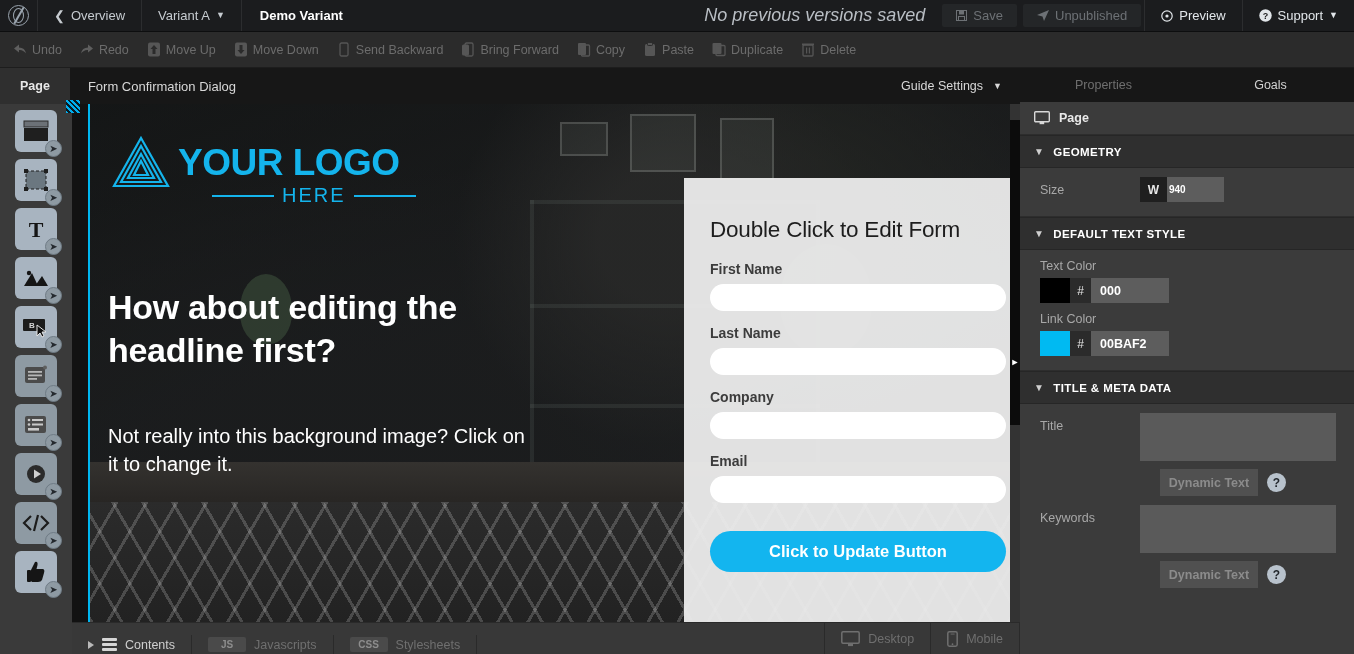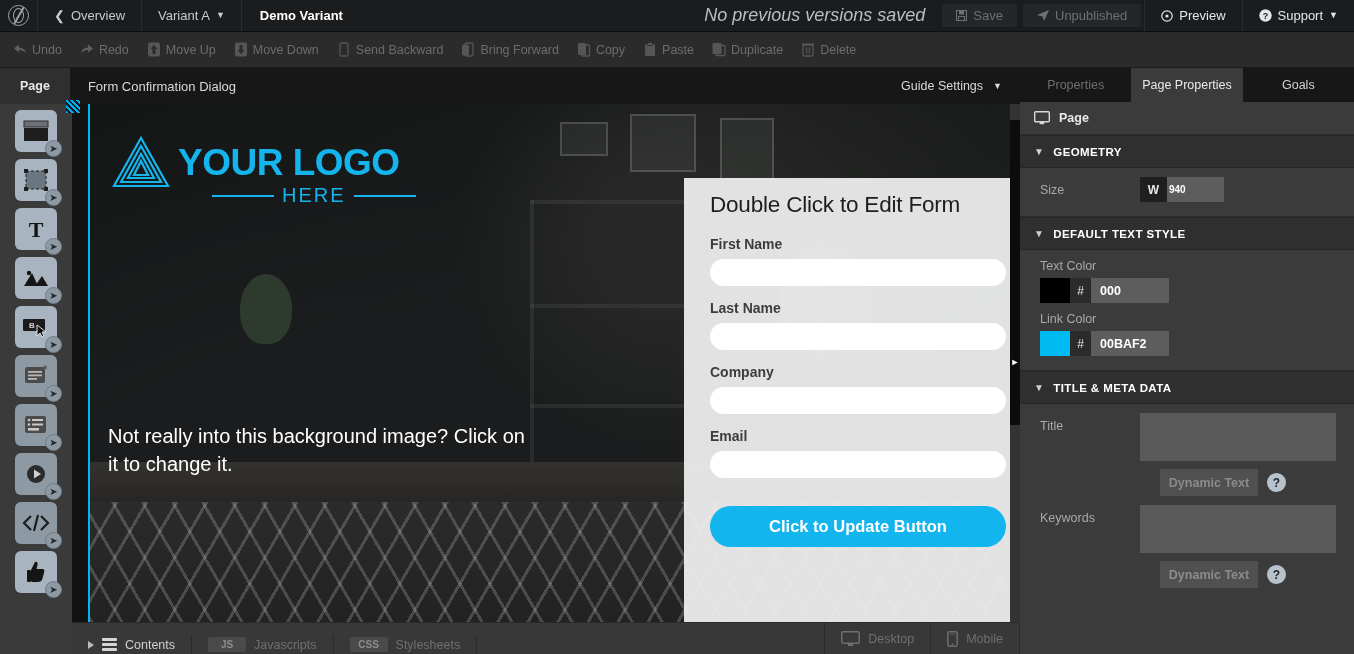--- a/index.html
+++ b/index.html
@@ -172,21 +172,21 @@
     letter-spacing: -0.3px;
   }
   .subcopy {
     position: absolute; left: 18px; top: 318px; width: 430px;
     color: #ffffff; font-size: 20px; line-height: 1.42;
   }
 
   .formcard {
     position: absolute; left: 594px; top: 74px; width: 347px; height: 444px;
     background: rgba(238,238,238,0.94);
-    padding: 14px 26px 0 26px;
+    padding: 39px 26px 0 26px;
   }
   .form-title {
     font-size: 22.5px; color: #1d1d1d; margin-bottom: 18px; letter-spacing: -0.2px;
   }
   .field-label {
     font-size: 14px; font-weight: bold; color: #3c3c3c; margin-bottom: 7px;
   }
   .field-input {
     width: 296px; height: 27px; background: #ffffff; border: none;
     border-radius: 14px; margin-bottom: 14px;
@@ -548,20 +548,21 @@
           <path d="M31 27 L38 41 L24 41 Z" fill="none" stroke="#14b4ec" stroke-width="2.2"></path>
         </svg>
         <span class="logo-text">YOUR LOGO</span>
       </div>
       <div class="logo-sub">
         <span class="ln"></span>
         <span class="hr">HERE</span>
         <span class="ln"></span>
       </div>
 
+      <div class="headline">How about editing the headline first?</div>
       <div class="subcopy">Not really into this background image? Click on it to change it.</div>
 
       <div class="formcard">
         <div class="form-title">Double Click to Edit Form</div>
 
         <div class="field-label">First Name</div>
         <input class="field-input" value="" style="">
 
         <div class="field-label">Last Name</div>
         <input class="field-input" value="" style="">
@@ -618,21 +619,20 @@
           <rect x="3.6" y="2.6" width="4" height="0.9" fill="#6f6f6f"></rect>
           <circle cx="5.5" cy="13.2" r="0.9" fill="#6f6f6f"></circle>
         </svg>
       <span>Mobile</span>
     </div>
   </div>
 
   <div class="rightpanel">
     <div class="rp-tabs">
       <div class="rp-tab">Properties</div>
-      <div class="rp-tab active">Page Properties</div>
       <div class="rp-tab plain">Goals</div>
     </div>
 
     <div class="rp-header">
       <svg width="16" height="14" viewBox="0 0 16 14">
           <rect x="0.7" y="0.7" width="14.6" height="10" rx="1" fill="none" stroke="#d8d8d8" stroke-width="1.4"></rect>
           <rect x="5.6" y="11" width="4.6" height="2.2" fill="#d8d8d8"></rect>
         </svg>
       <span>Page</span>
     </div>

